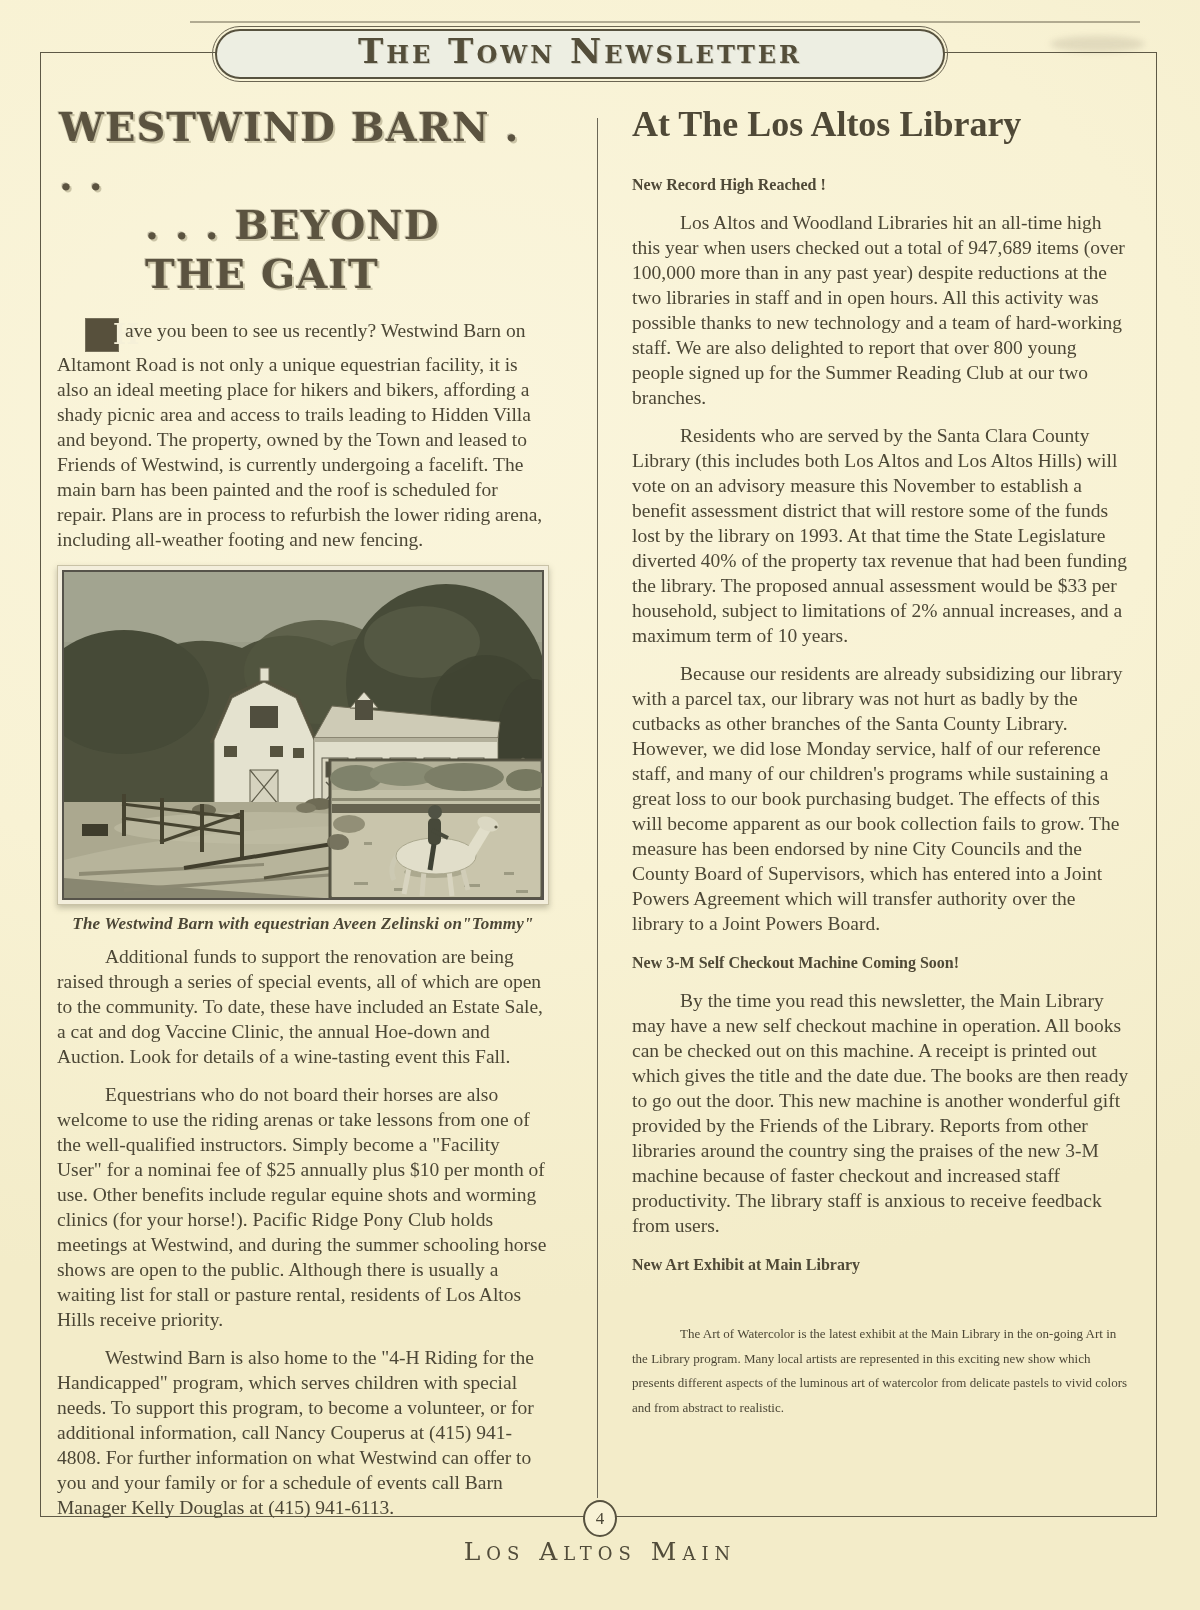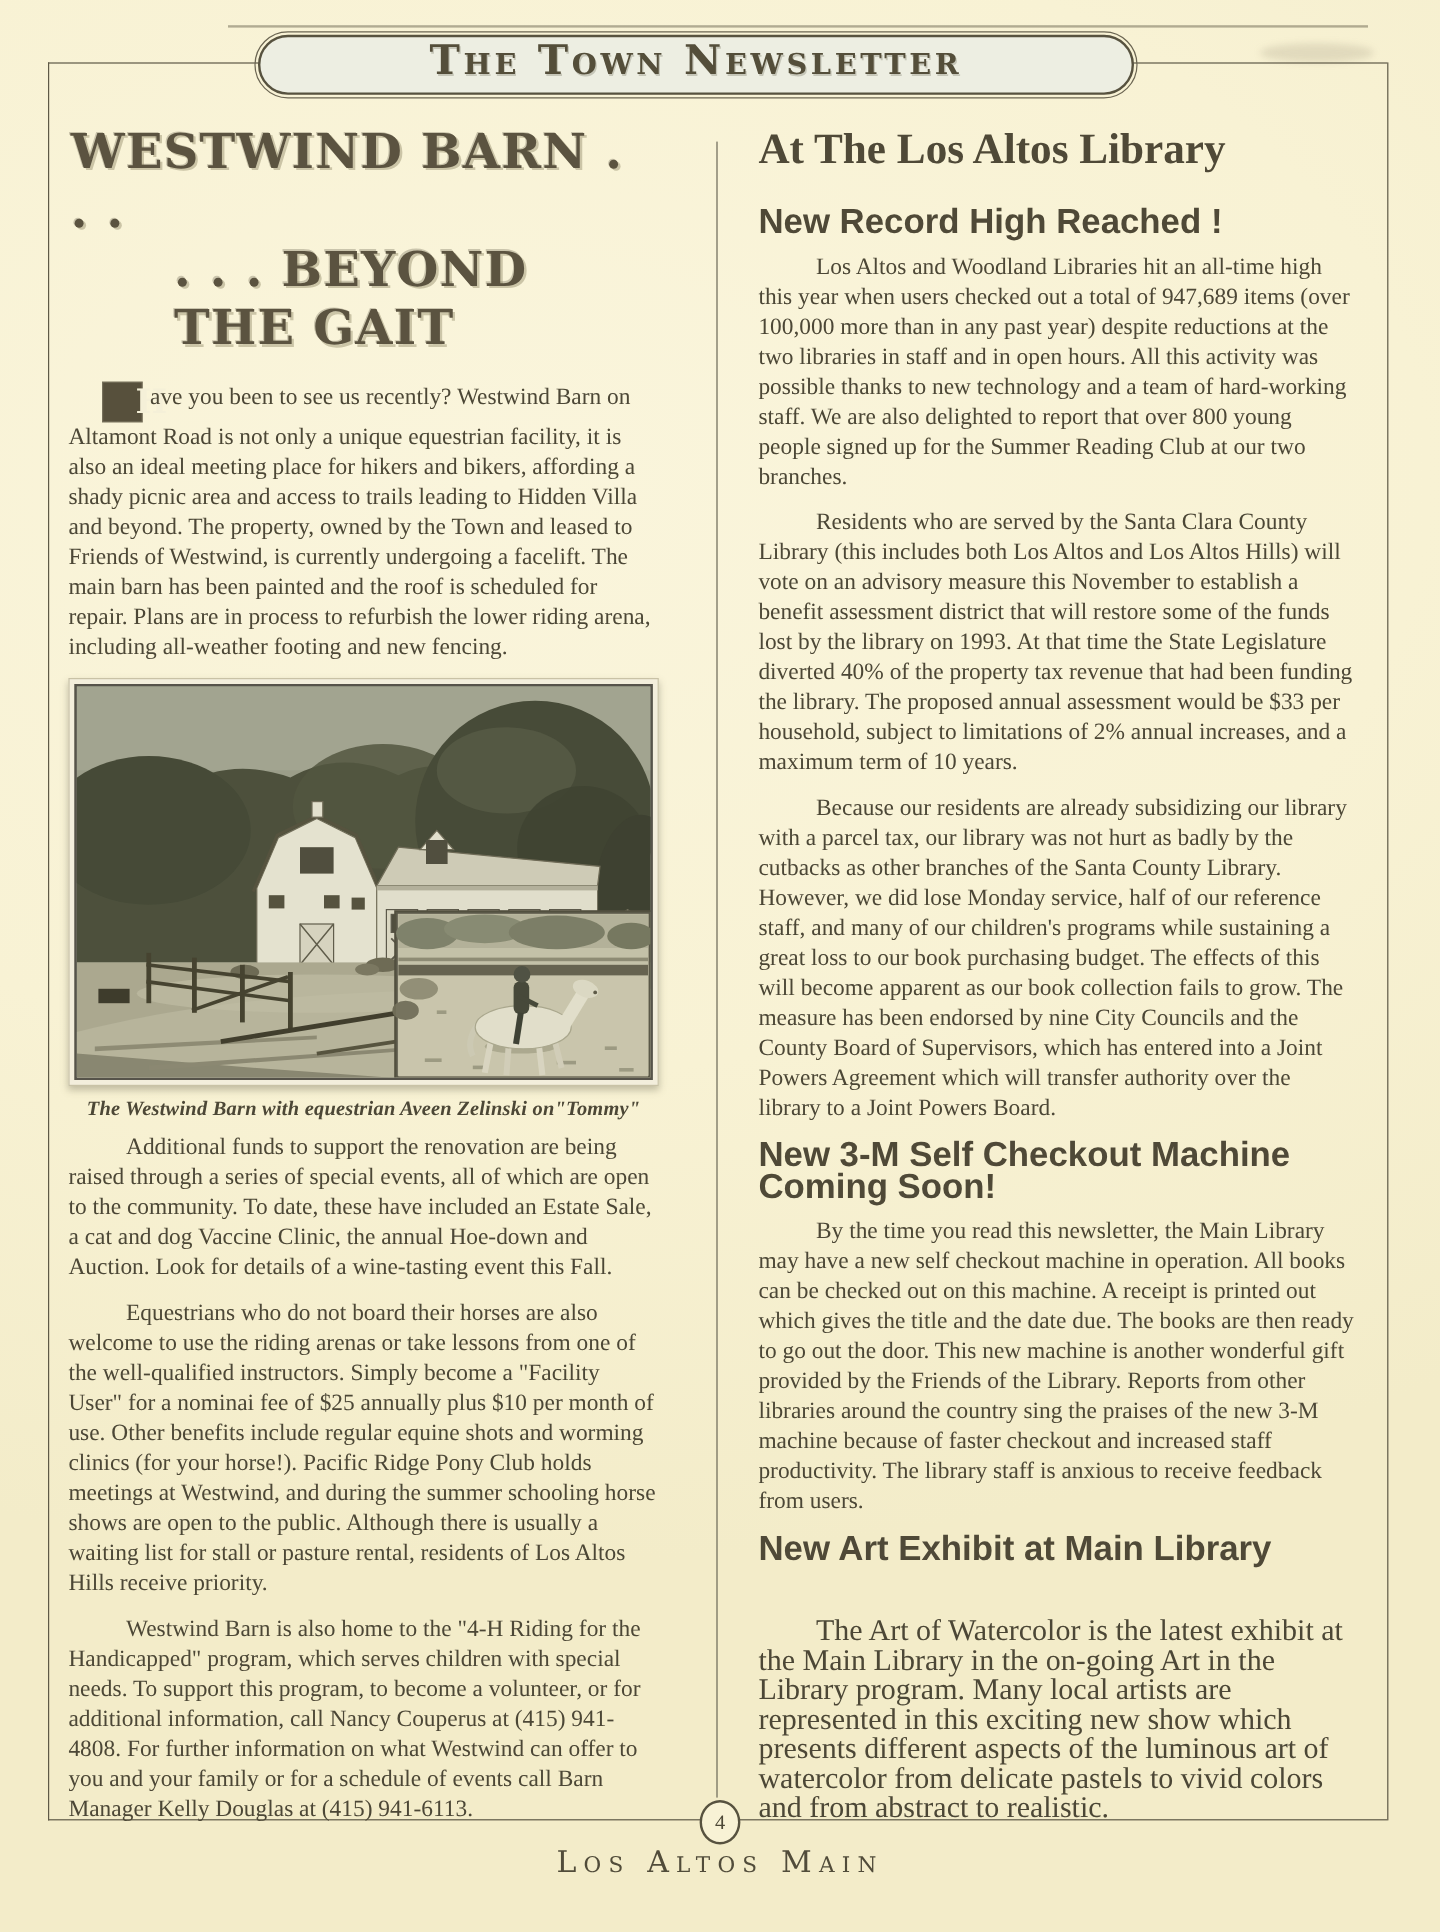--- a/index.html
+++ b/index.html
@@ -33,30 +33,30 @@
   .col-left{position:absolute;left:57px;top:102px;width:492px;}
   .col-right{position:absolute;left:632px;top:104px;width:500px;}
   .headline{
     font-family:"DejaVu Serif", serif;font-weight:700;font-size:40px;line-height:49px;
     letter-spacing:1px;color:#5b5340;margin:0 0 20px 2px;
     text-shadow:2px 2px 0 rgba(130,120,88,.38), -1px -1px 0 rgba(62,56,40,.25);
   }
   .headline .line2{display:block;padding-left:86px;}
   p.body{font-size:19.5px;line-height:25px;margin:0 0 13px 0;text-indent:48px;color:#4c4736;}
   p.body.dropcap-par{text-indent:28px;}
-  p.body.tight{font-size:25px;line-height:24.5px;margin-top:44px;}
+  p.body.tight{font-size:13px;line-height:24.5px;margin-top:44px;}
   .dropcap{
     display:inline-block;width:34px;height:34px;margin-right:6px;vertical-align:-7px;
     background:#57503c;color:#f5f0d8;text-align:center;line-height:34px;
     font-family:"DejaVu Serif", serif;font-weight:700;font-size:28px;
     box-shadow:inset 0 0 0 1px rgba(245,240,216,.2);
   }
   
   .lib-title{font-family:"Liberation Serif", serif;font-weight:700;font-size:36px;line-height:40px;color:#4f4937;margin:0 0 28px 0;}
-  h2.sec{font-family:Liberation Sans, sans-serif;font-weight:700;font-size:29px;line-height:26px;color:#4f4937;margin:14px 0 12px 0;}
+  h2.sec{font-family:Liberation Serif, serif;font-weight:700;font-size:16px;line-height:26px;color:#4f4937;margin:14px 0 12px 0;}
   h2.sec.first{margin-top:0;}
   
   figure.photo{margin:2px 0 10px 0;width:492px;}
   .photo-mat{background:#f3eedc;padding:4px;border:1px solid #c9c2a6;box-shadow:0 3px 6px rgba(90,85,65,.35);}
   .photo-frame{border:2px solid #56534a;line-height:0;background:#9da08d;}
   figcaption{
     margin-top:9px;text-align:center;font-style:italic;font-weight:700;
     font-size:17px;color:#4c4736;letter-spacing:.2px;
   }
   

